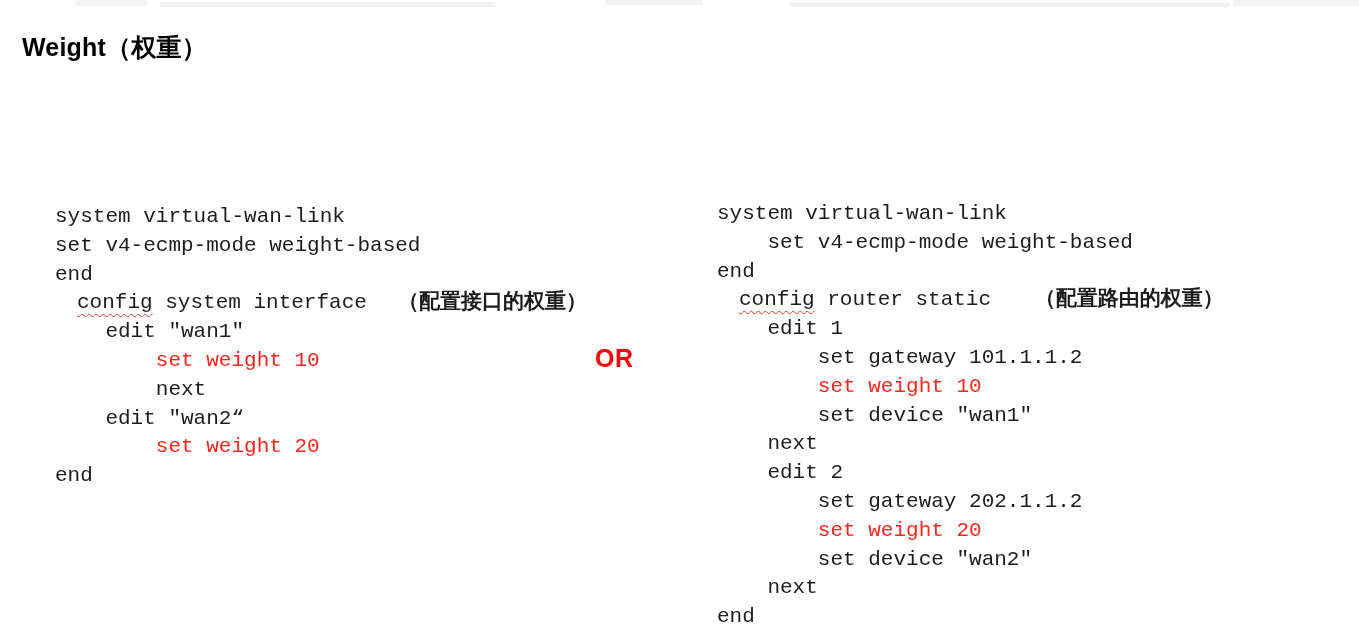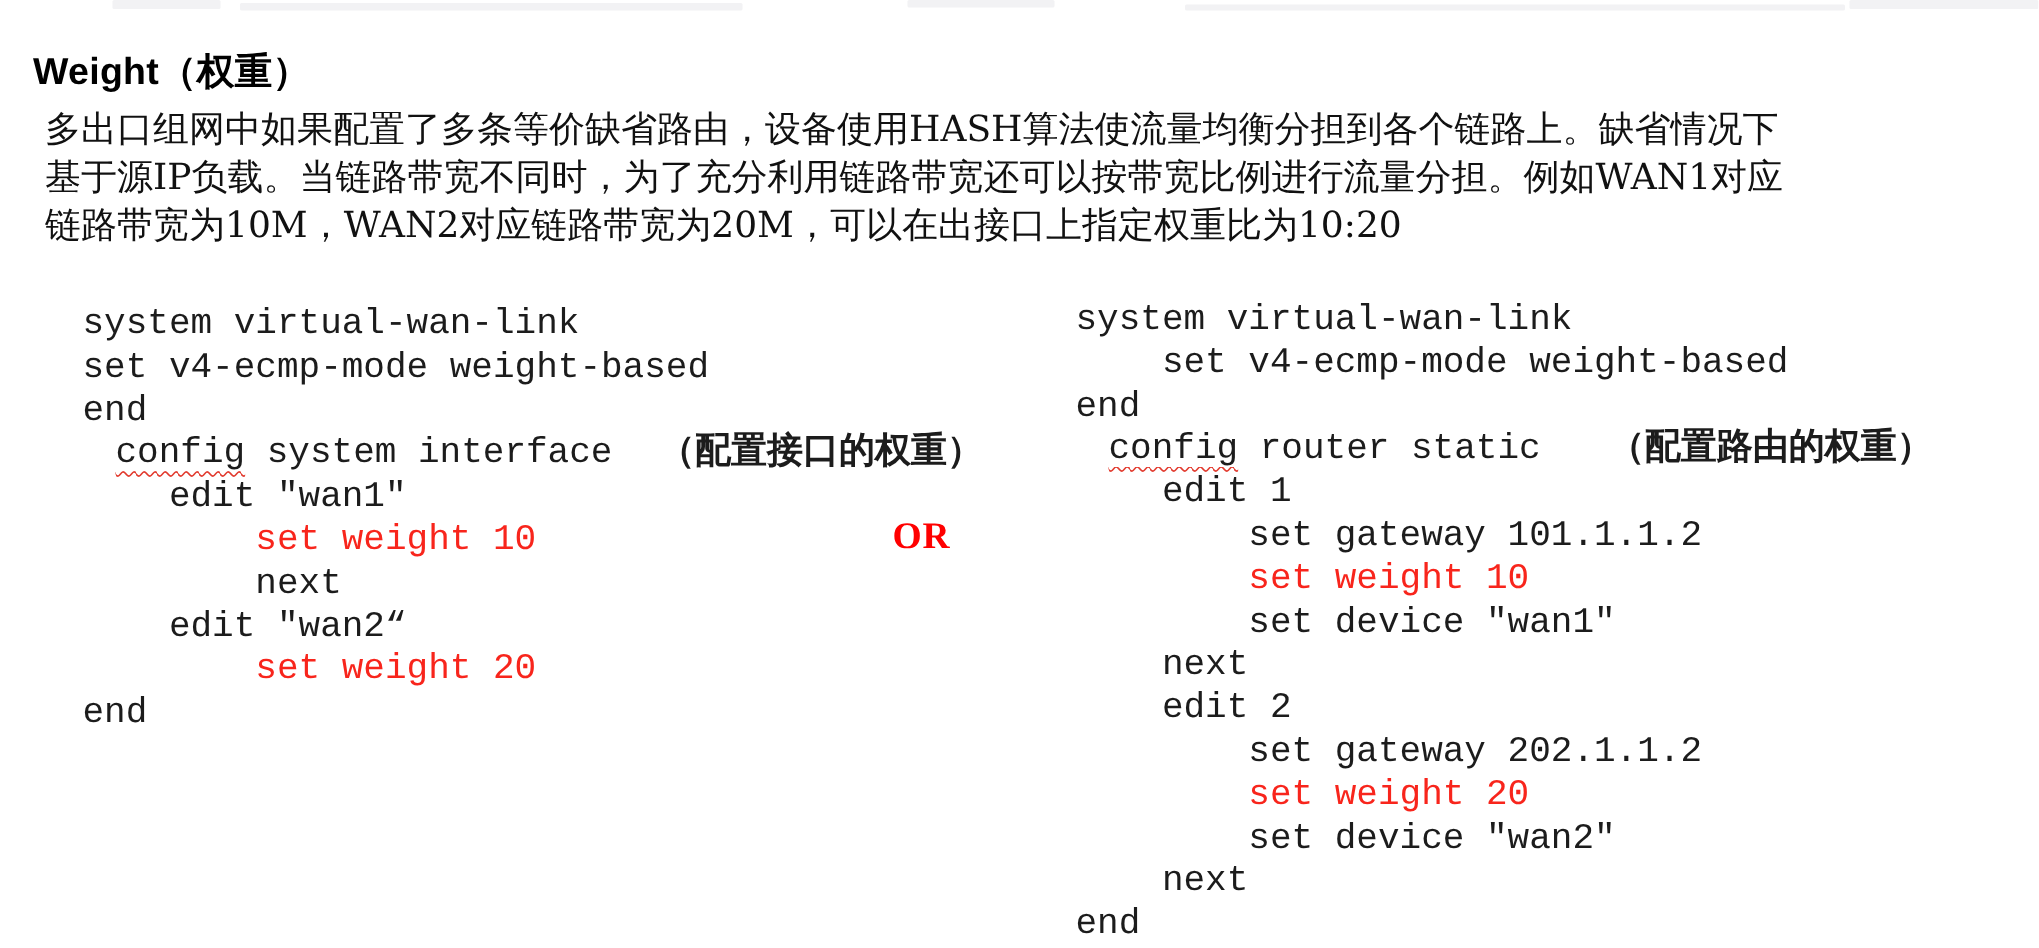--- a/index.html
+++ b/index.html
@@ -39,21 +39,21 @@
     width: 1320px;
     font-size: 24px;
     line-height: 32px;
     color: #111111;
     white-space: pre-line;
     font-family: "DejaVu Serif", "Liberation Serif", serif;
   }
   .code-block {
     position: absolute;
     font-family: "Liberation Mono", "DejaVu Sans Mono", monospace;
-    font-size: 24px;
+    font-size: 21px;
     line-height: 28.8px;
     color: var(--code-text, #1c1c1c);
     white-space: pre;
   }
   #code-left  { left: 55px;  top: 203px; }
   #code-right { left: 717px; top: 200px; }
   .code-line { height: 28.8px; }
   .code-line span.red { color: var(--code-red, #f8251c); }
   .code-line span.spell {
     text-decoration-line: underline;
@@ -64,42 +64,39 @@
     margin-left: 22px;
   }
   .code-line span.cjk { font-weight: bold; margin-left: 31px; }
   #or-label {
     position: absolute;
     left: 595px;
     top: 344px;
     font-size: 25px;
     font-weight: bold;
     color: var(--or-red, #ff0000);
-    font-family: Liberation Serif, serif;
+    font-family: Liberation Sans, sans-serif;
     letter-spacing: 0.5px;
   }
 </style>
 </head>
 <body>
 
 <div id="page">
 
   <div id="top-remnants">
       <div class="top-remnant" style="left: 75px; top: 0px; width: 72px; height: 6px;"></div>
       <div class="top-remnant" style="left: 160px; top: 2px; width: 335px; height: 5px;"></div>
       <div class="top-remnant" style="left: 605px; top: 0px; width: 98px; height: 5px;"></div>
       <div class="top-remnant" style="left: 790px; top: 3px; width: 440px; height: 4px;"></div>
       <div class="top-remnant" style="left: 1233px; top: 0px; width: 126px; height: 6px;"></div>
     </div>
 
   <h1 id="title">Weight（权重）</h1>
 
-  <div id="paragraph">多出口组网中如果配置了多条等价缺省路由，设备使用HASH算法使流量均衡分担到各个链路上。缺省情况下
-基于源IP负载。当链路带宽不同时，为了充分利用链路带宽还可以按带宽比例进行流量分担。例如WAN1对应
-链路带宽为10M，WAN2对应链路带宽为20M，可以在出接口上指定权重比为10:20</div>
 
   <div id="code-left" class="code-block"><div class="code-line"><span>system virtual-wan-link</span></div><div class="code-line"><span>set v4-ecmp-mode weight-based</span></div><div class="code-line"><span>end</span></div><div class="code-line"><span class="spell">config</span><span> system interface</span><span class="cjk">（配置接口的权重）</span></div><div class="code-line"><span>    edit "wan1"</span></div><div class="code-line"><span class="red">        set weight 10</span></div><div class="code-line"><span>        next</span></div><div class="code-line"><span>    edit "wan2“</span></div><div class="code-line"><span class="red">        set weight 20</span></div><div class="code-line"><span>end</span></div></div>
 
   <div id="or-label">OR</div>
 
   <div id="code-right" class="code-block"><div class="code-line"><span>system virtual-wan-link</span></div><div class="code-line"><span>    set v4-ecmp-mode weight-based</span></div><div class="code-line"><span>end</span></div><div class="code-line"><span class="spell">config</span><span> router static </span><span class="cjk">（配置路由的权重）</span></div><div class="code-line"><span>    edit 1</span></div><div class="code-line"><span>        set gateway 101.1.1.2</span></div><div class="code-line"><span class="red">        set weight 10</span></div><div class="code-line"><span>        set device "wan1"</span></div><div class="code-line"><span>    next</span></div><div class="code-line"><span>    edit 2</span></div><div class="code-line"><span>        set gateway 202.1.1.2</span></div><div class="code-line"><span class="red">        set weight 20</span></div><div class="code-line"><span>        set device "wan2"</span></div><div class="code-line"><span>    next</span></div><div class="code-line"><span>end</span></div></div>
 
 </div>
 
 </body></html>

